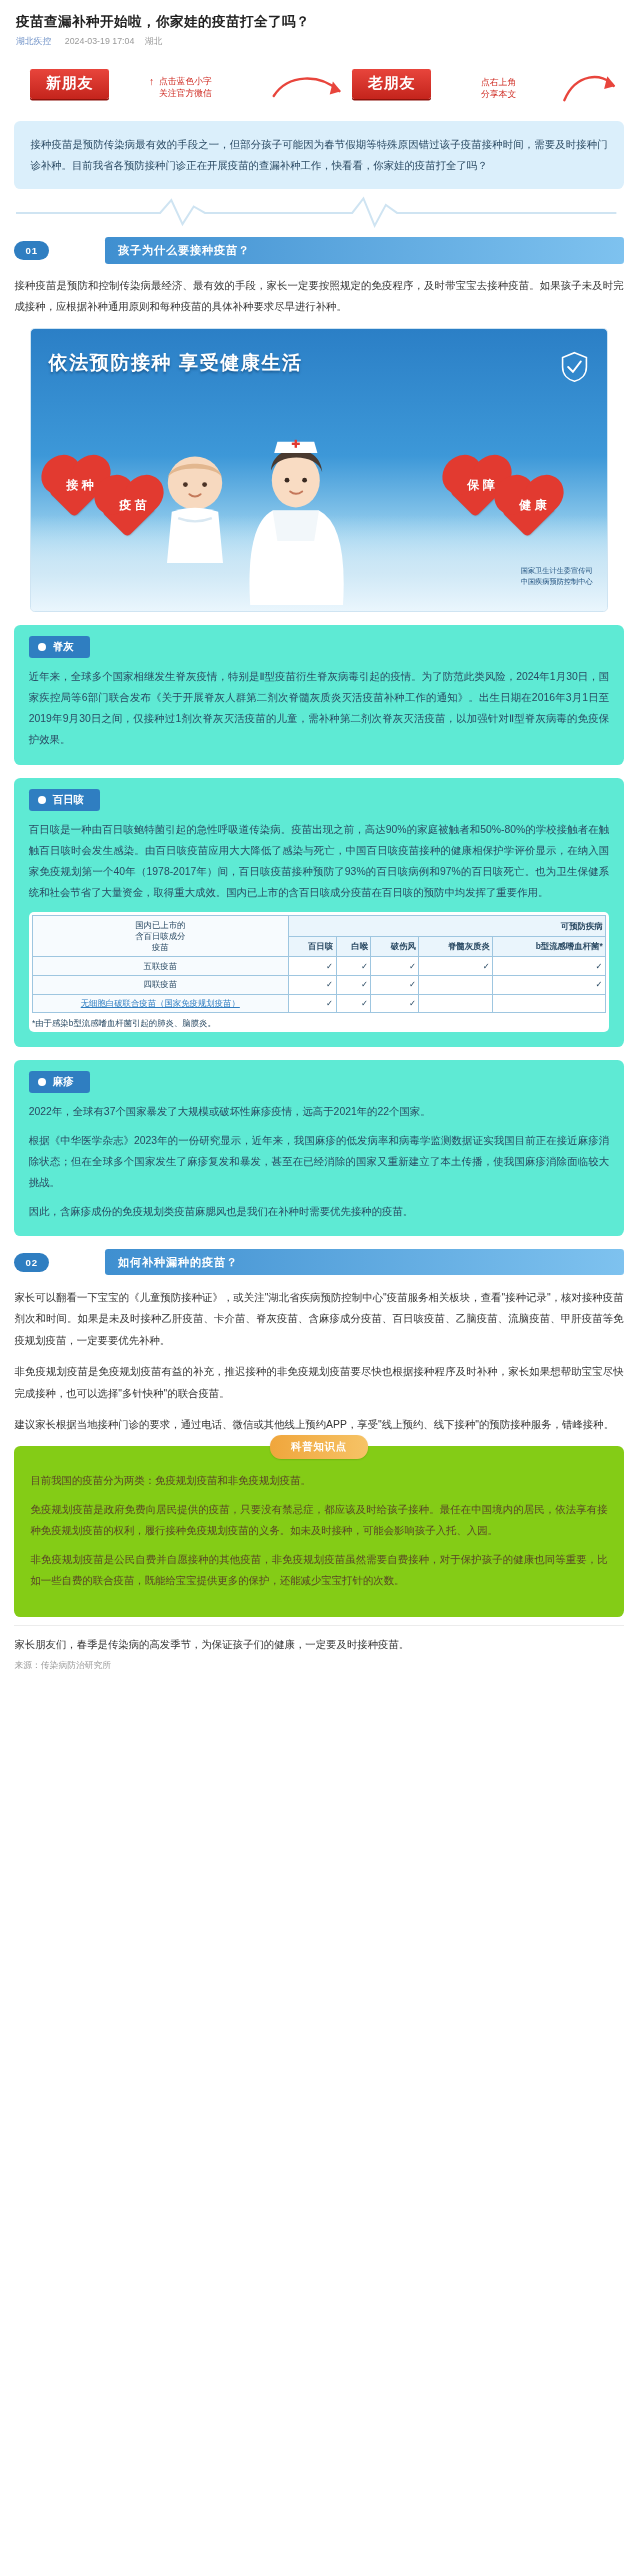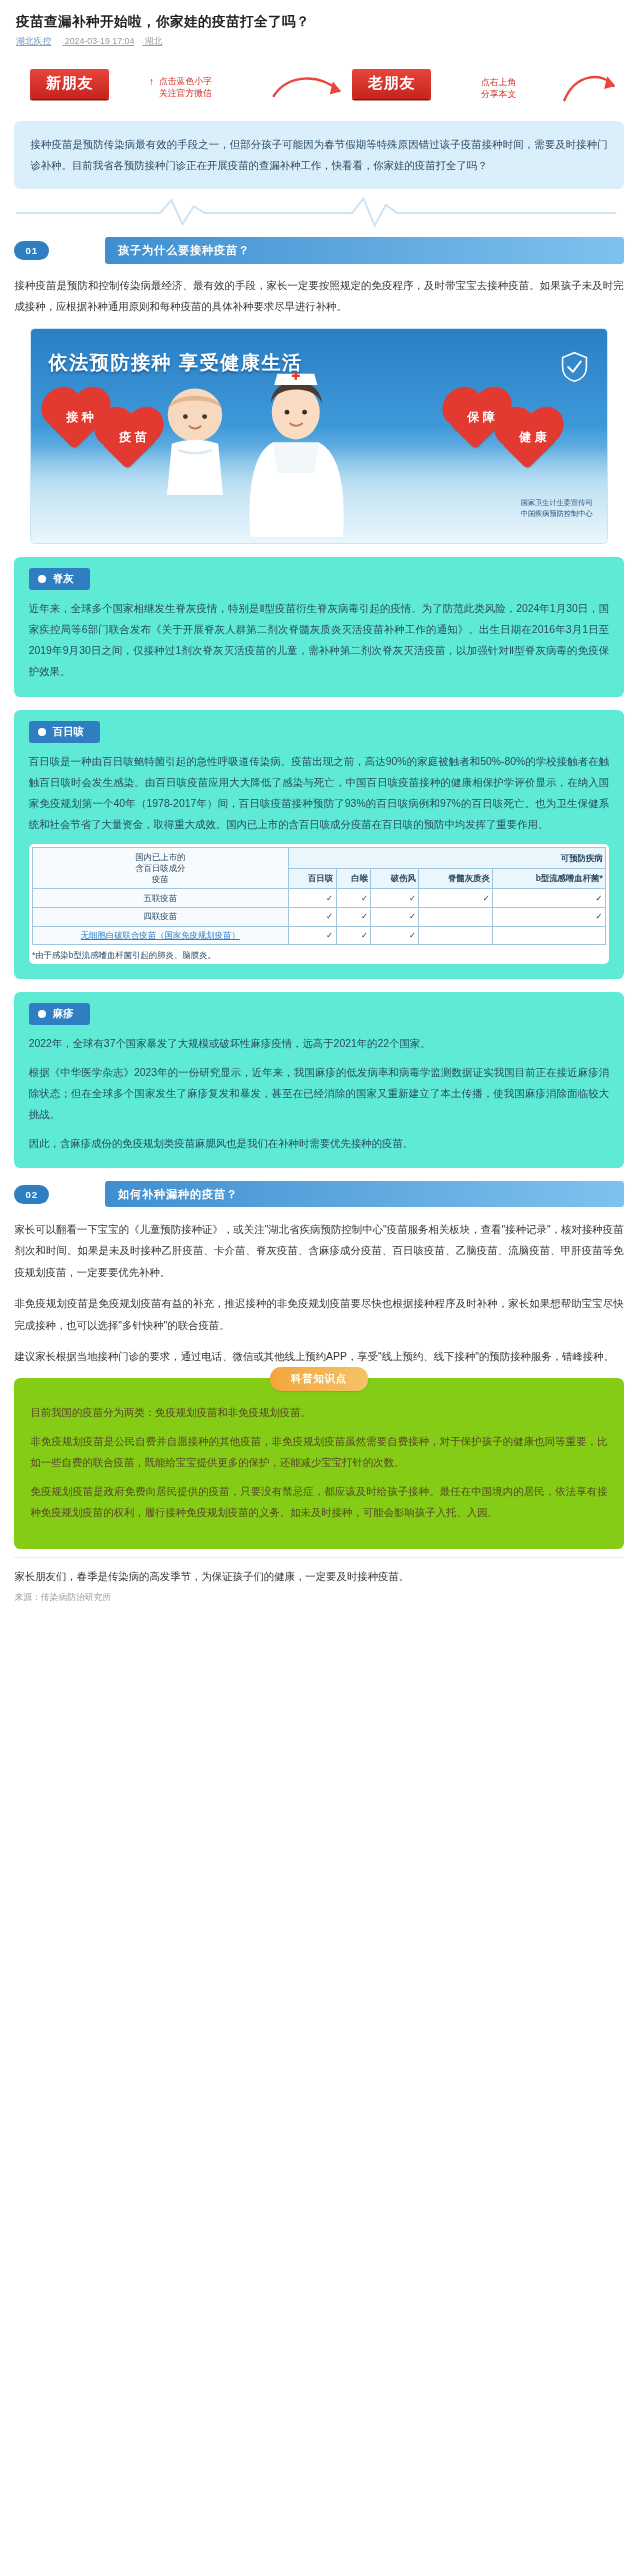--- a/index.html
+++ b/index.html
@@ -21,21 +21,20 @@
     font-size: 13.6px;
     font-weight: bold;
     color: #222;
     padding: 13px 16px 4.8px 16px;
     letter-spacing: 0.4px;
   }
   .meta {
     padding: 0 16px 8px 16px;
     font-size: 8.8px;
     color: #9a9a9a;
-    text-decoration: underline;
   }
   .meta .src { color: #6c8fc6; margin-right: 11.2px; }
   .meta .date { margin-right: 8px; }
 
   
   .follow {
     position: relative;
     margin: 1.6px 0 0 0;
     height: 59px;
     background: linear-gradient(180deg,#ffffff 0%,#ffffff 100%);
@@ -119,21 +118,21 @@
     margin: 0 14.4px 11.2px 14.4px;
     font-size: 10.4px;
     line-height: 21px;
     color: #333;
     text-align: justify;
   }
 
   
   .poster {
     margin: 4.8px 30px 13px 30px;
-    height: 216px;
+    height: 284px;
     border-radius: 4.8px;
     position: relative;
     overflow: hidden;
     background: linear-gradient(180deg,#2b7fc6 0%,#3d98d8 45%,#9fd4f0 75%,#e6f4fb 100%);
     border: 0.8px solid #cfe4f2;
   }
   .poster-title {
     position: absolute; left: 17.6px; top: 21px;
     font-size: 19px; font-weight: bold; color: #ffffff;
     letter-spacing: 1.6px;
@@ -457,22 +456,22 @@
   <div class="plain">
     <p>家长可以翻看一下宝宝的《儿童预防接种证》，或关注"湖北省疾病预防控制中心"疫苗服务相关板块，查看"接种记录"，核对接种疫苗剂次和时间。如果是未及时接种乙肝疫苗、卡介苗、脊灰疫苗、含麻疹成分疫苗、百日咳疫苗、乙脑疫苗、流脑疫苗、甲肝疫苗等免疫规划疫苗，一定要要优先补种。</p>
     <p>非免疫规划疫苗是免疫规划疫苗有益的补充，推迟接种的非免疫规划疫苗要尽快也根据接种程序及时补种，家长如果想帮助宝宝尽快完成接种，也可以选择"多针快种"的联合疫苗。</p>
     <p>建议家长根据当地接种门诊的要求，通过电话、微信或其他线上预约APP，享受"线上预约、线下接种"的预防接种服务，错峰接种。</p>
   </div>
 
   <div class="know">
     <div class="know-ribbon">科普知识点</div>
     <div class="know-body">
       <p>目前我国的疫苗分为两类：免疫规划疫苗和非免疫规划疫苗。</p>
+      <p>免疫规划疫苗是政府免费向居民提供的疫苗，只要没有禁忌症，都应该及时给孩子接种。最任在中国境内的居民，依法享有接种免疫规划疫苗的权利，履行接种免疫规划疫苗的义务。如未及时接种，可能会影响孩子入托、入园。</p>
       <p>非免疫规划疫苗是公民自费并自愿接种的其他疫苗，非免疫规划疫苗虽然需要自费接种，对于保护孩子的健康也同等重要，比如一些自费的联合疫苗，既能给宝宝提供更多的保护，还能减少宝宝打针的次数。</p>
-      <p>免疫规划疫苗是政府免费向居民提供的疫苗，只要没有禁忌症，都应该及时给孩子接种。最任在中国境内的居民，依法享有接种免疫规划疫苗的权利，履行接种免疫规划疫苗的义务。如未及时接种，可能会影响孩子入托、入园。</p>
     </div>
   </div>
 
   <div class="divider"></div>
 
   <div class="closing">家长朋友们，春季是传染病的高发季节，为保证孩子们的健康，一定要及时接种疫苗。</div>
   <div class="footer-src">来源：传染病防治研究所</div>
 </div>
 
 

